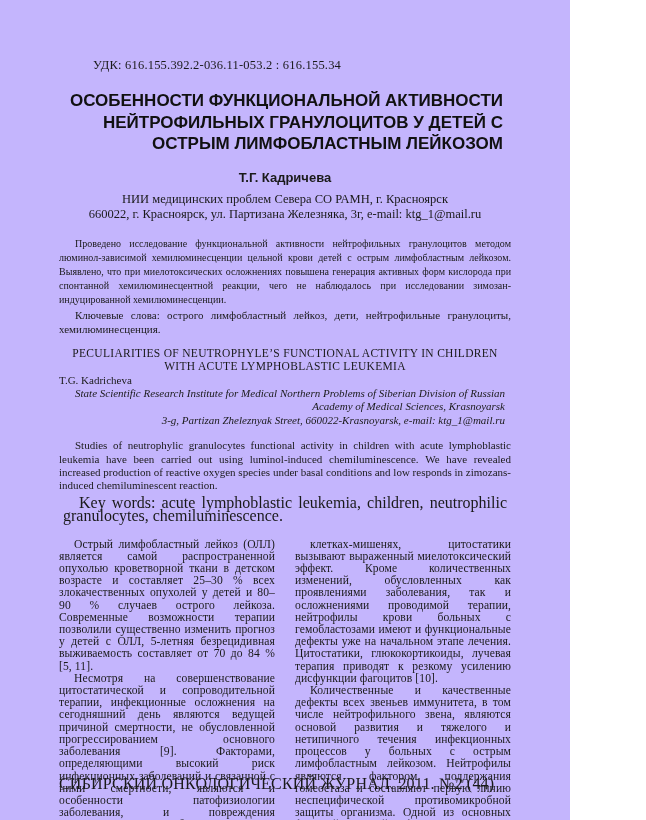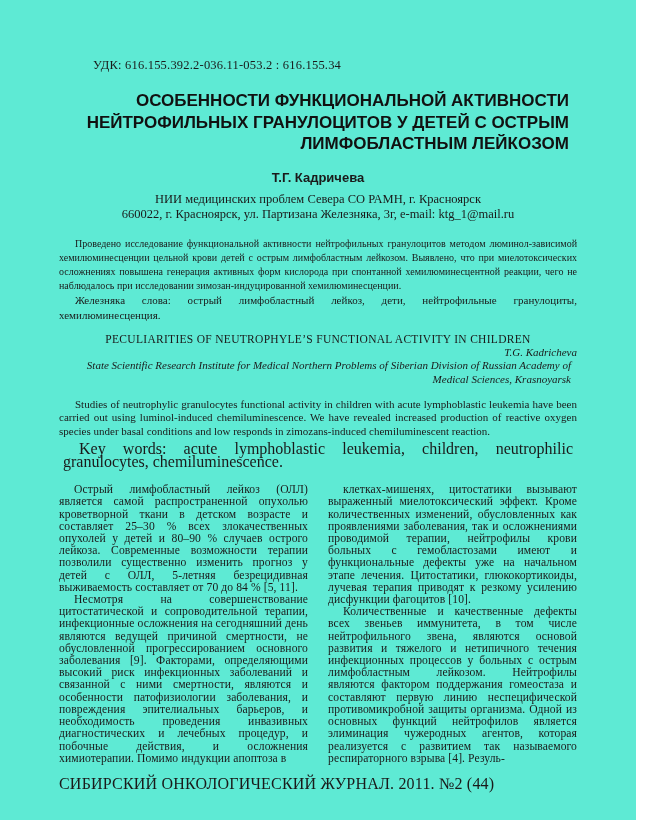--- a/index.html
+++ b/index.html
@@ -2,23 +2,23 @@
 <html><head>
 <meta charset="utf-8">
 <style>
   html, body {
     margin: 0;
     padding: 0;
     background: #ffffff;
   }
   .page {
     position: relative;
-    width: 636px;
+    width: 570px;
     height: 820px;
-    background: #5eead4;
+    background: #c4b5fd;
     color: #1a1a1a;
     overflow: hidden;
     font-family: "Liberation Serif", serif;
     box-sizing: border-box;
     padding: 58px 59px 0 59px;
   }
   .udc {
     font-size: 12.5px;
     margin-left: 34px;
     letter-spacing: 0.2px;
@@ -62,22 +62,21 @@
   .en-title {
     font-size: 11.5px;
     line-height: 13.5px;
     text-align: center;
     margin-top: 11px;
     letter-spacing: 0.3px;
   }
   .en-author {
     font-size: 11px;
     line-height: 13px;
-    text-align: right;
-    font-style: italic;
+    text-align: left;
   }
   .en-affil {
     font-style: italic;
     font-size: 11px;
     line-height: 13.5px;
     text-align: right;
     margin: 0 6px;
   }
   .abstract-en {
     font-size: 11px;
@@ -128,30 +127,32 @@
 
   <div class="author-ru">Т.Г. Кадричева</div>
 
   <div class="affil-ru">
     <div>НИИ медицинских проблем Севера СО РАМН, г. Красноярск</div>
     <div>660022, г. Красноярск, ул. Партизана Железняка, 3г, e-mail: ktg_1@mail.ru</div>
   </div>
 
   <p class="abstract-ru">Проведено исследование функциональной активности нейтрофильных гранулоцитов методом люминол-зависимой хемилюминесценции цельной крови детей с острым лимфобластным лейкозом. Выявлено, что при миелотоксических осложнениях повышена генерация активных форм кислорода при спонтанной хемилюминесцентной реакции, чего не наблюдалось при исследовании зимозан-индуцированной хемилюминесценции.</p>
 
-  <p class="keywords-ru">Железняка слова: острый лимфобластный лейкоз, дети, нейтрофильные гранулоциты, хемилюминесценция.</p>
+  <p class="keywords-ru">Ключевые слова: острого лимфобластный лейкоз, дети, нейтрофильные гранулоциты, хемилюминесценция.</p>
 
   <div class="en-title">
     <div>PECULIARITIES OF NEUTROPHYLE’S FUNCTIONAL ACTIVITY IN CHILDREN</div>
+    <div>WITH ACUTE LYMPHOBLASTIC LEUKEMIA</div>
   </div>
 
   <div class="en-author">T.G. Kadricheva</div>
 
   <div class="en-affil">
     <div>State Scientific Research Institute for Medical Northern Problems of Siberian Division of Russian Academy of Medical Sciences, Krasnoyarsk</div>
+    <div>3-g, Partizan Zheleznyak Street, 660022-Krasnoyarsk, e-mail: ktg_1@mail.ru</div>
   </div>
 
   <p class="abstract-en">Studies of neutrophylic granulocytes functional activity in children with acute lymphoblastic leukemia have been carried out using luminol-induced chemiluminescence. We have revealed increased production of reactive oxygen species under basal conditions and low responds in zimozans-induced chemiluminescent reaction.</p>
 
   <p class="keywords-en">Key words: acute lymphoblastic leukemia, children, neutrophilic granulocytes, chemiluminescence.</p>
 
   <div class="columns">
     <div class="col">
       <p>Острый лимфобластный лейкоз (ОЛЛ) является самой распространенной опухолью кроветворной ткани в детском возрасте и составляет 25–30 % всех злокачественных опухолей у детей и 80–90 % случаев острого лейкоза. Современные возможности терапии позволили существенно изменить прогноз у детей с ОЛЛ, 5-летняя безрецидивная выживаемость составляет от 70 до 84 % [5, 11].</p>
       <p>Несмотря на совершенствование цитостатической и сопроводительной терапии, инфекционные осложнения на сегодняшний день являются ведущей причиной смертности, не обусловленной прогрессированием основного заболевания [9]. Факторами, определяющими высокий риск инфекционных заболеваний и связанной с ними смертности, являются и особенности патофизиологии заболевания, и повреждения эпителиальных барьеров, и необходимость проведения инвазивных диагностических и лечебных процедур, и побочные действия, и осложнения химиотерапии. Помимо индукции апоптоза в</p>

